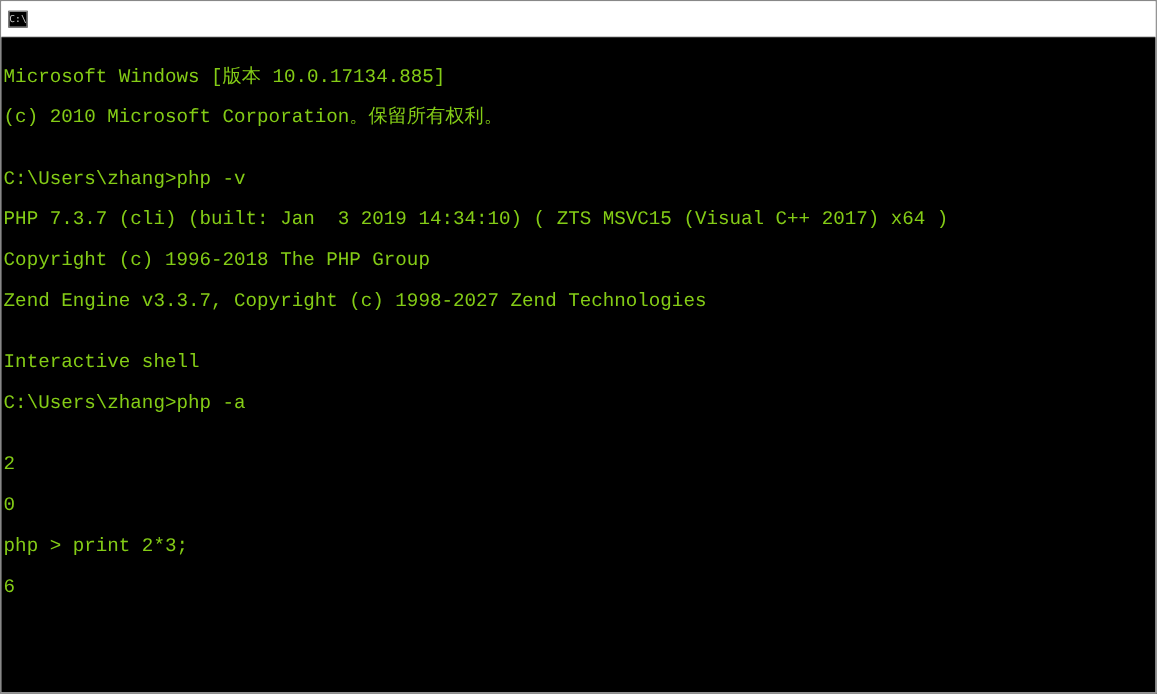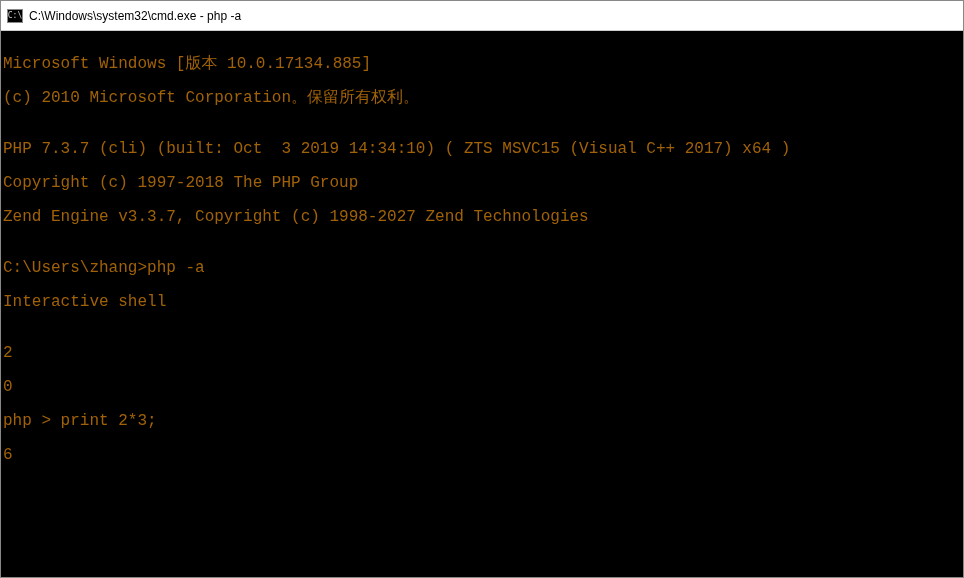--- a/index.html
+++ b/index.html
@@ -36,49 +36,49 @@
     }
     .titlebar-text {
       font-size: 12px;
       color: #000;
       font-family: "Segoe UI", "Microsoft YaHei", sans-serif;
     }
     .terminal {
       width: 100%;
       height: calc(100% - 30px);
       background: #000;
-      color: #a16207;
+      color: #84cc16;
       padding: 8px 2px 2px 2px;
       font-size: 16px;
       line-height: 17px;
       white-space: pre;
       overflow: hidden;
       font-family: "SimSun", "NSimSun", "Consolas", "Courier New", monospace;
     }
     .line { white-space: pre; }
     @keyframes blink { 50% { opacity: 0; } }
   </style>
 </head>
 <body>
 
 <div class="titlebar">
   <span class="titlebar-icon">C:\</span>
-  <span class="titlebar-text">C:\Windows\system32\cmd.exe - php  -a</span>
 </div>
 
 <div class="terminal">
 <div class="line">Microsoft Windows [版本 10.0.17134.885]</div>
 <div class="line">(c) 2010 Microsoft Corporation。保留所有权利。</div>
 <div class="line"></div>
-<div class="line">PHP 7.3.7 (cli) (built: Oct  3 2019 14:34:10) ( ZTS MSVC15 (Visual C++ 2017) x64 )</div>
-<div class="line">Copyright (c) 1997-2018 The PHP Group</div>
+<div class="line">C:\Users\zhang&gt;php -v</div>
+<div class="line">PHP 7.3.7 (cli) (built: Jan  3 2019 14:34:10) ( ZTS MSVC15 (Visual C++ 2017) x64 )</div>
+<div class="line">Copyright (c) 1996-2018 The PHP Group</div>
 <div class="line">Zend Engine v3.3.7, Copyright (c) 1998-2027 Zend Technologies</div>
 <div class="line"></div>
+<div class="line">Interactive shell</div>
 <div class="line">C:\Users\zhang&gt;php -a</div>
-<div class="line">Interactive shell</div>
 <div class="line"></div>
 <div class="line">2</div>
 <div class="line">0</div>
 <div class="line">php &gt; print 2*3;</div>
 <div class="line">6</div>
 
 
 
 
 

